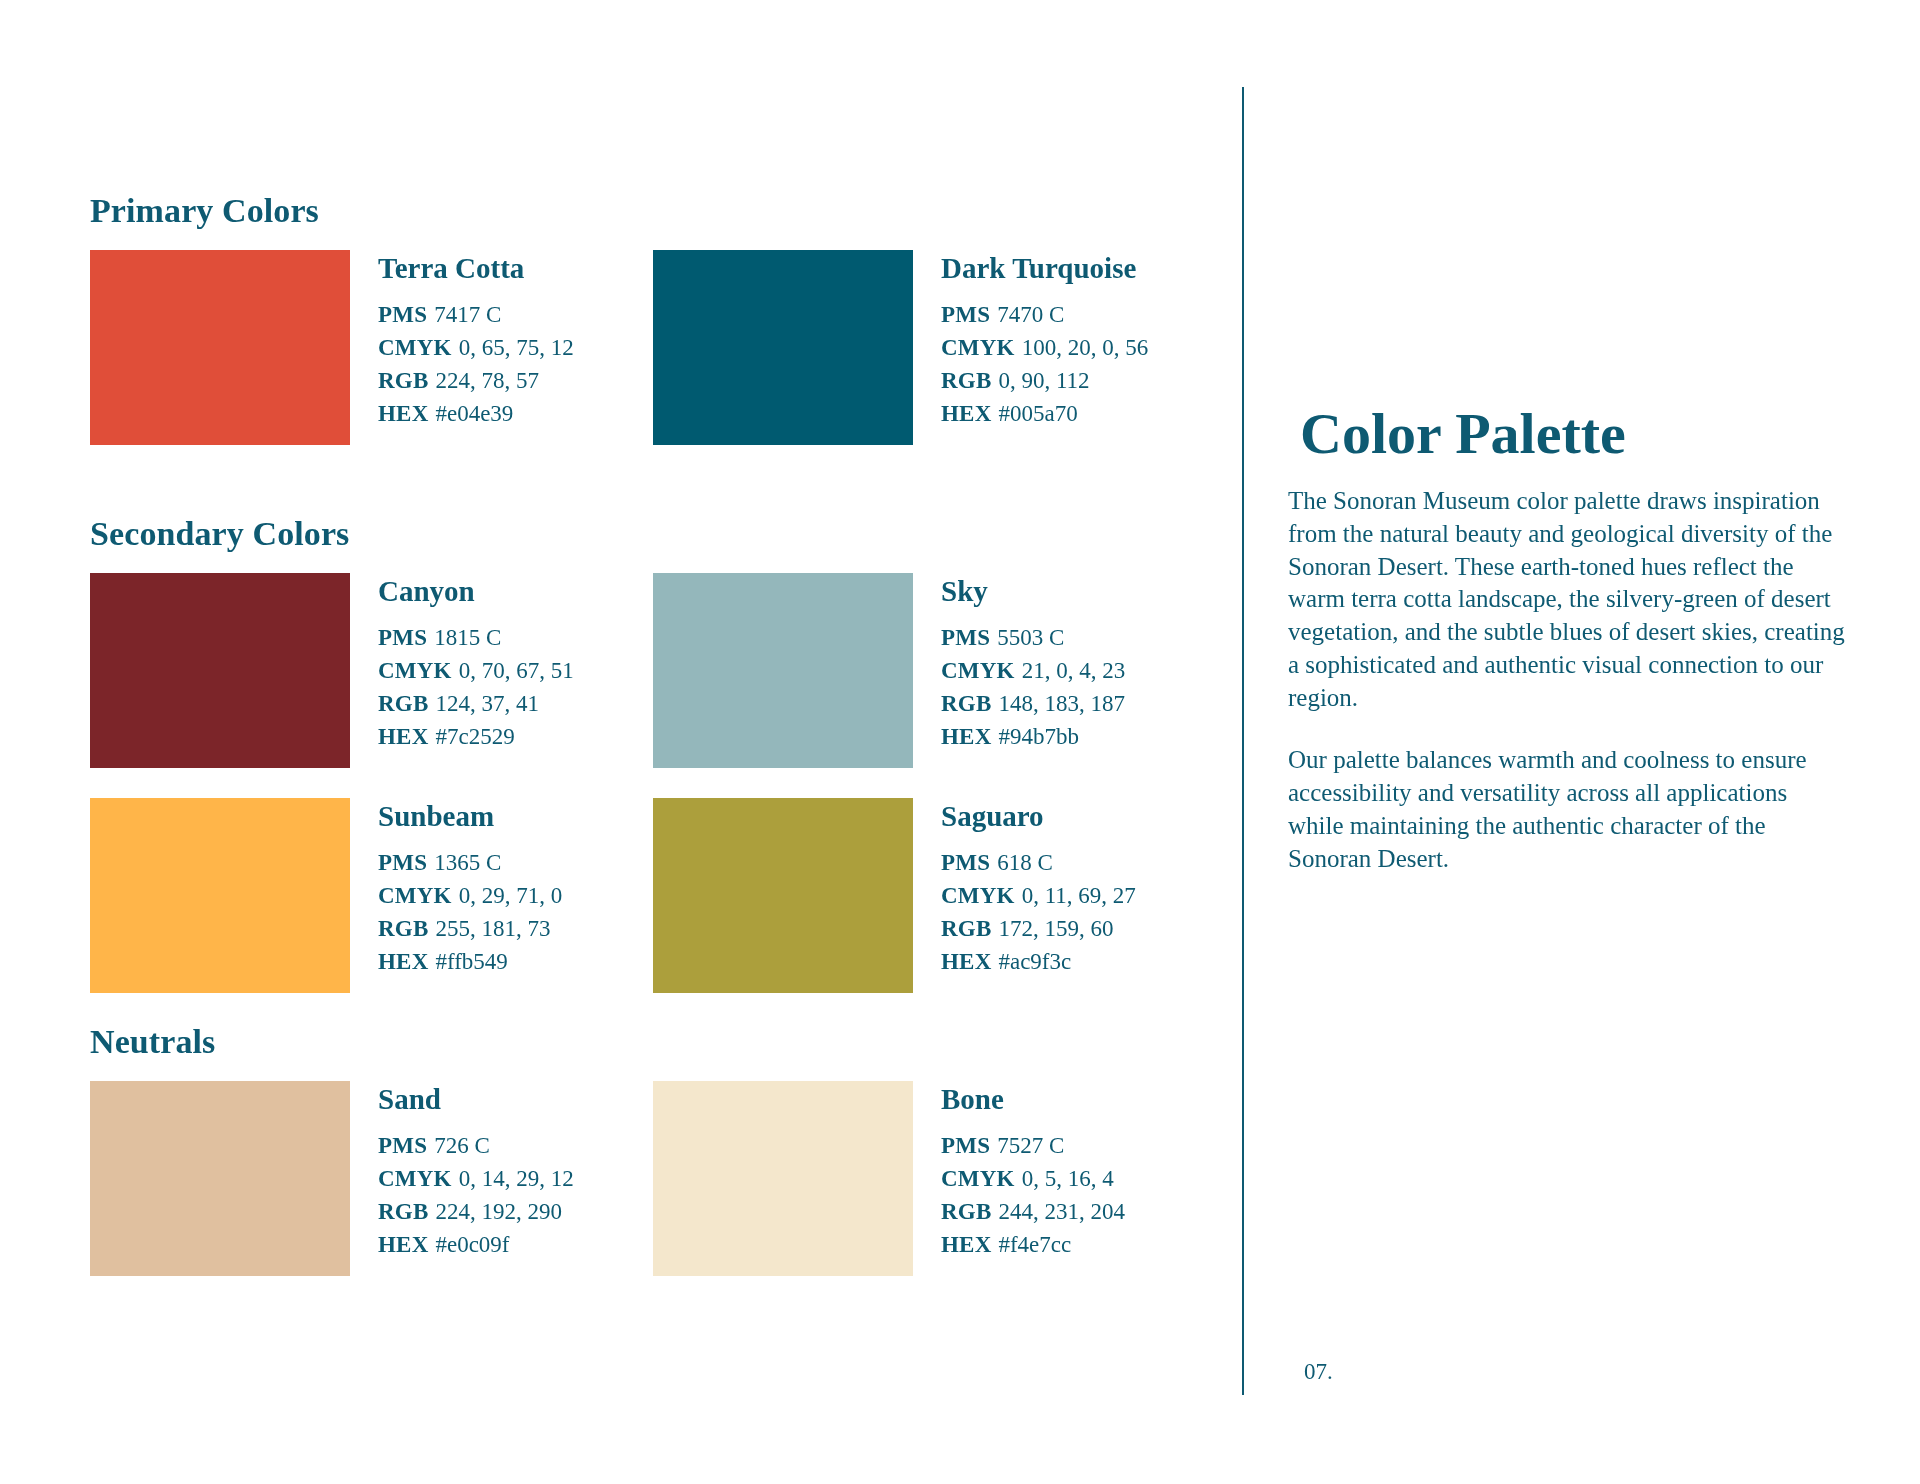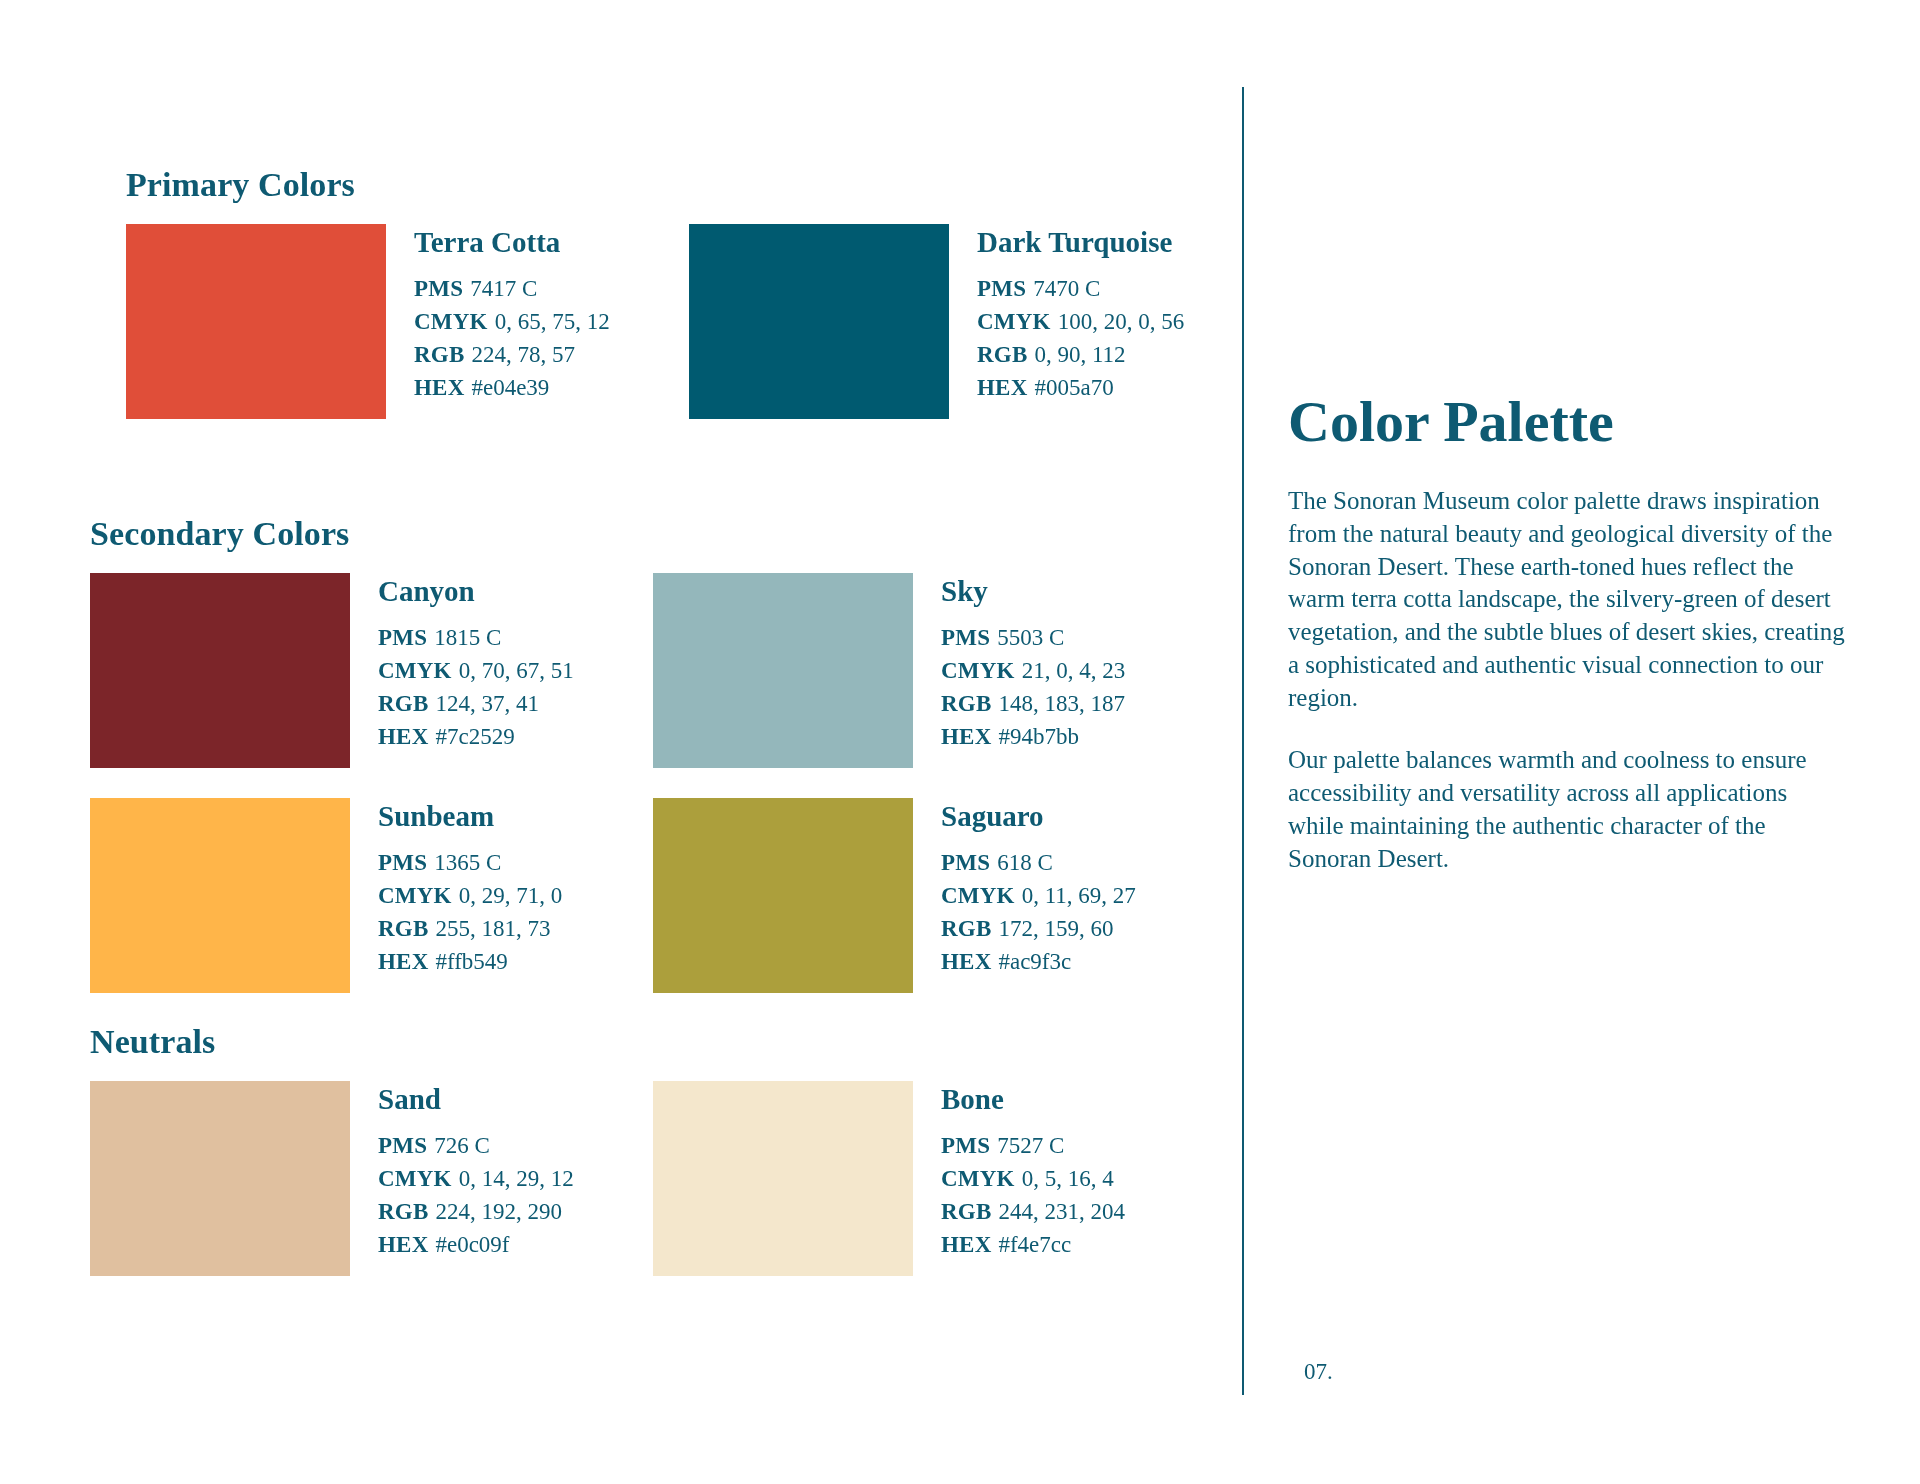--- a/index.html
+++ b/index.html
@@ -30,21 +30,21 @@
     width: 1240px;
     height: 1484px;
     padding: 0;
   }
 
   .group {
     position: absolute;
     left: 90px;
     width: 1110px;
   }
-  .group-primary   { top: 168px; margin-left: 36px; }
+  .group-primary   { top: 194px; }
   .group-secondary { top: 470px; margin-top: 47px; }
   .group-neutrals  { top: 1025px; }
 
   .group-title {
     font-size: 34px;
     font-weight: bold;
     letter-spacing: 0.1px;
     color: #0e5a72;
     margin: 0 0 22px 0;
     line-height: 1;
@@ -115,21 +115,21 @@
     height: 1484px;
   }
 
   .right-title {
     position: absolute;
     top: 393px;
     left: 0;
     font-size: 58px;
     font-weight: bold;
     line-height: 1;
-    margin: 0;
+    margin: 12px;
     letter-spacing: 0px;
   }
 
   .right-body {
     position: absolute;
     top: 485px;
     left: 0;
     width: 560px;
   }
 

